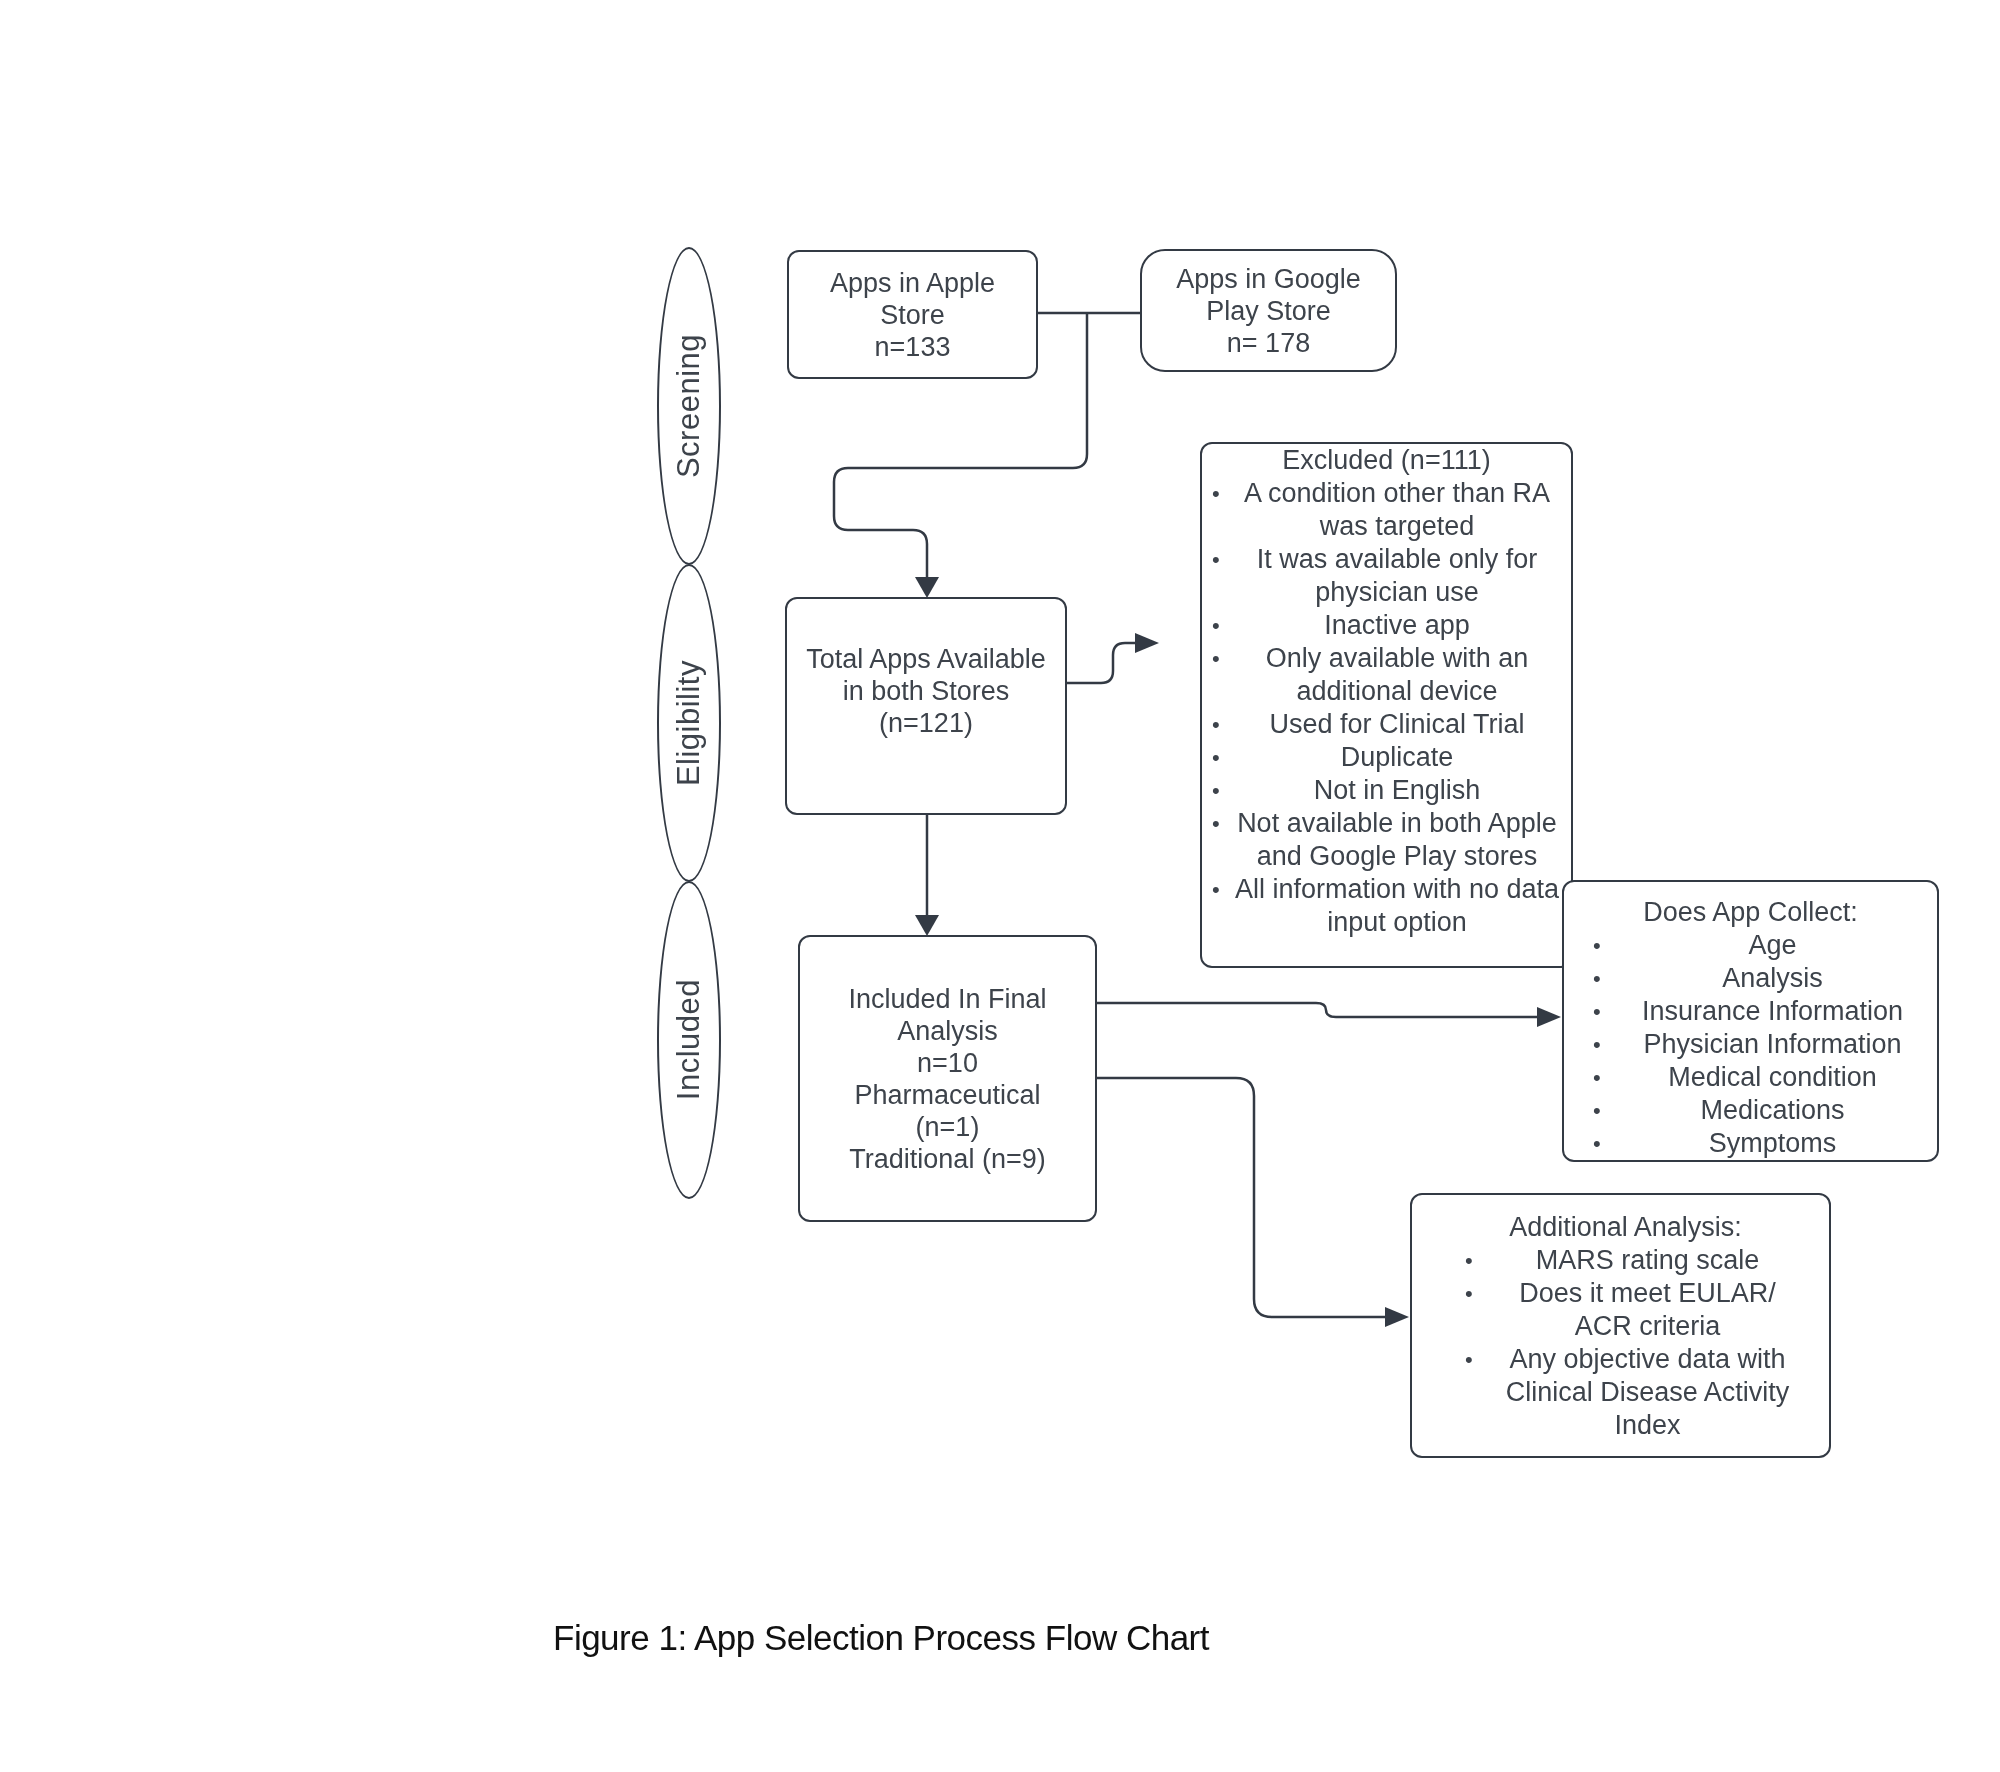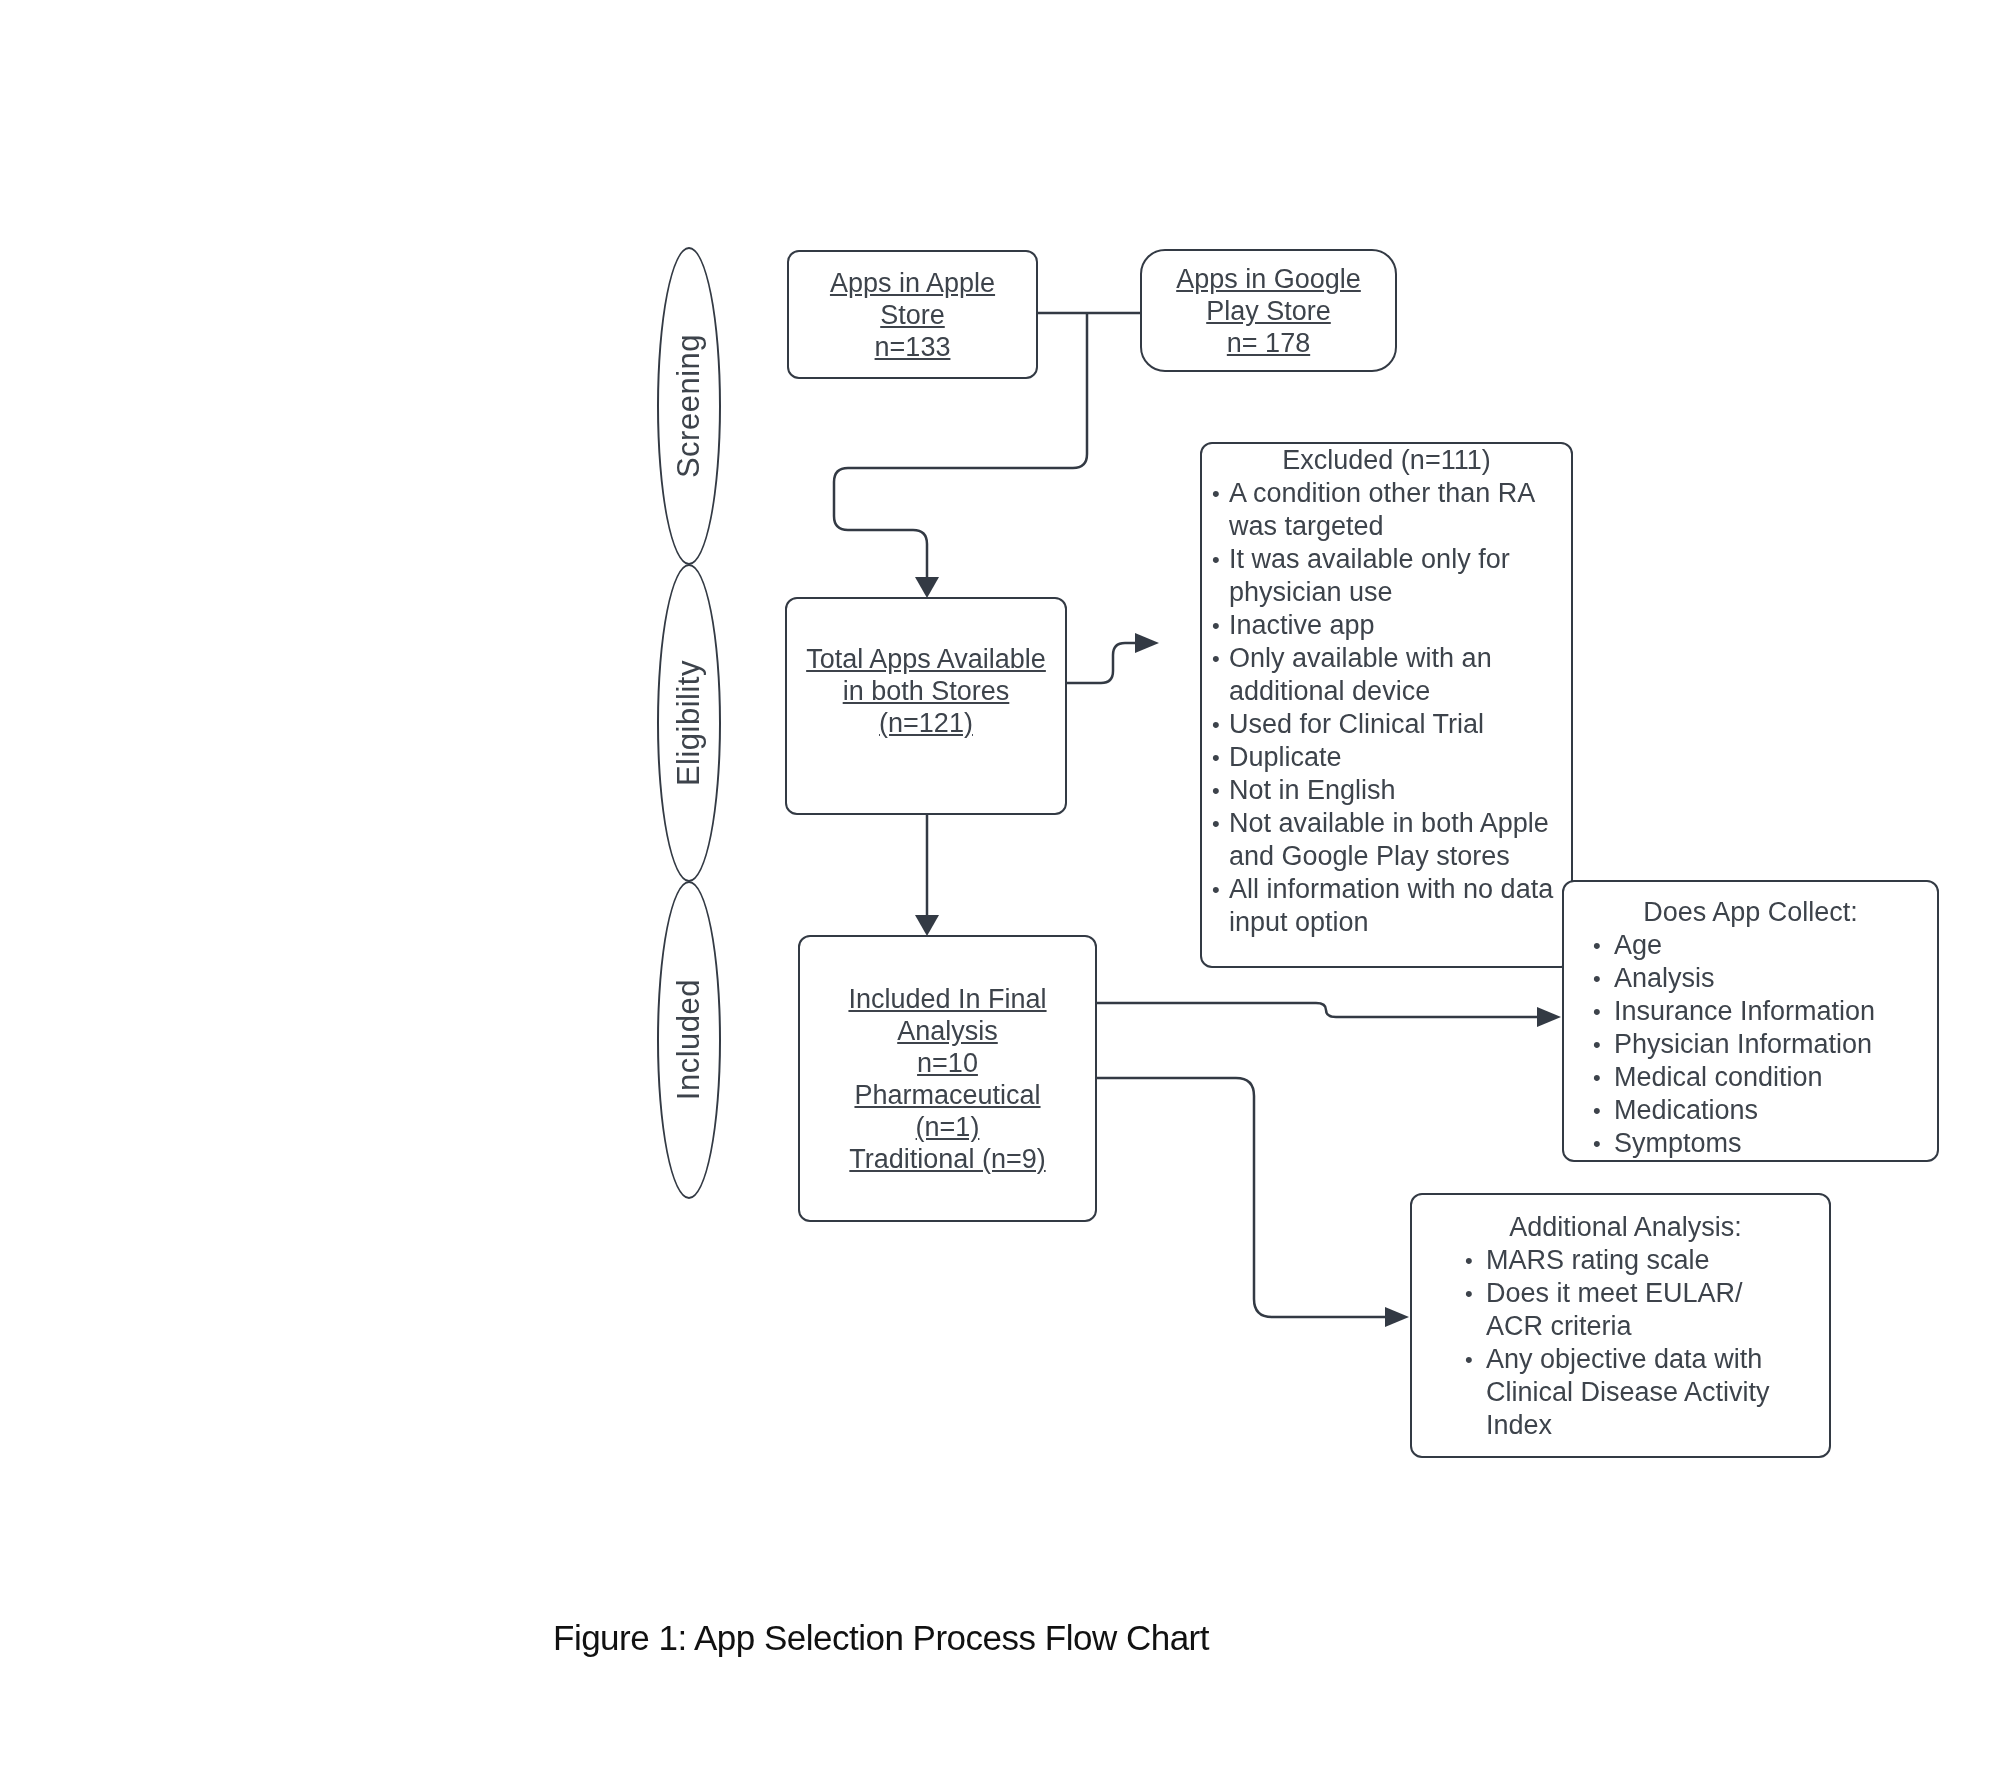--- a/index.html
+++ b/index.html
@@ -54,21 +54,20 @@
     position: absolute;
     background: var(--box_bg);
     border: 2.5px solid var(--stroke);
     border-radius: 12px;
   }
   .box.center-text {
     display: flex;
     align-items: center;
     justify-content: center;
     text-align: center;
-    text-decoration: underline;
   }
   .boxtext {
     white-space: pre-line;
     font-size: 27px;
     line-height: 32px;
     color: var(--text);
   }
   .box-title {
     text-align: center;
     font-size: 27px;
@@ -77,20 +76,21 @@
   }
   ul.bullets {
     list-style: none;
     font-size: 27px;
     line-height: 33px;
     color: var(--text);
   }
   ul.bullets li {
     position: relative;
     white-space: pre-line;
+    text-align: center;
   }
   
   .bullets-tight { padding-left: 27px; padding-right: 6px; }
   .bullets-tight li::before {
     content: "\2022";
     position: absolute;
     left: -17px;
     font-size: 22px;
   }
   

